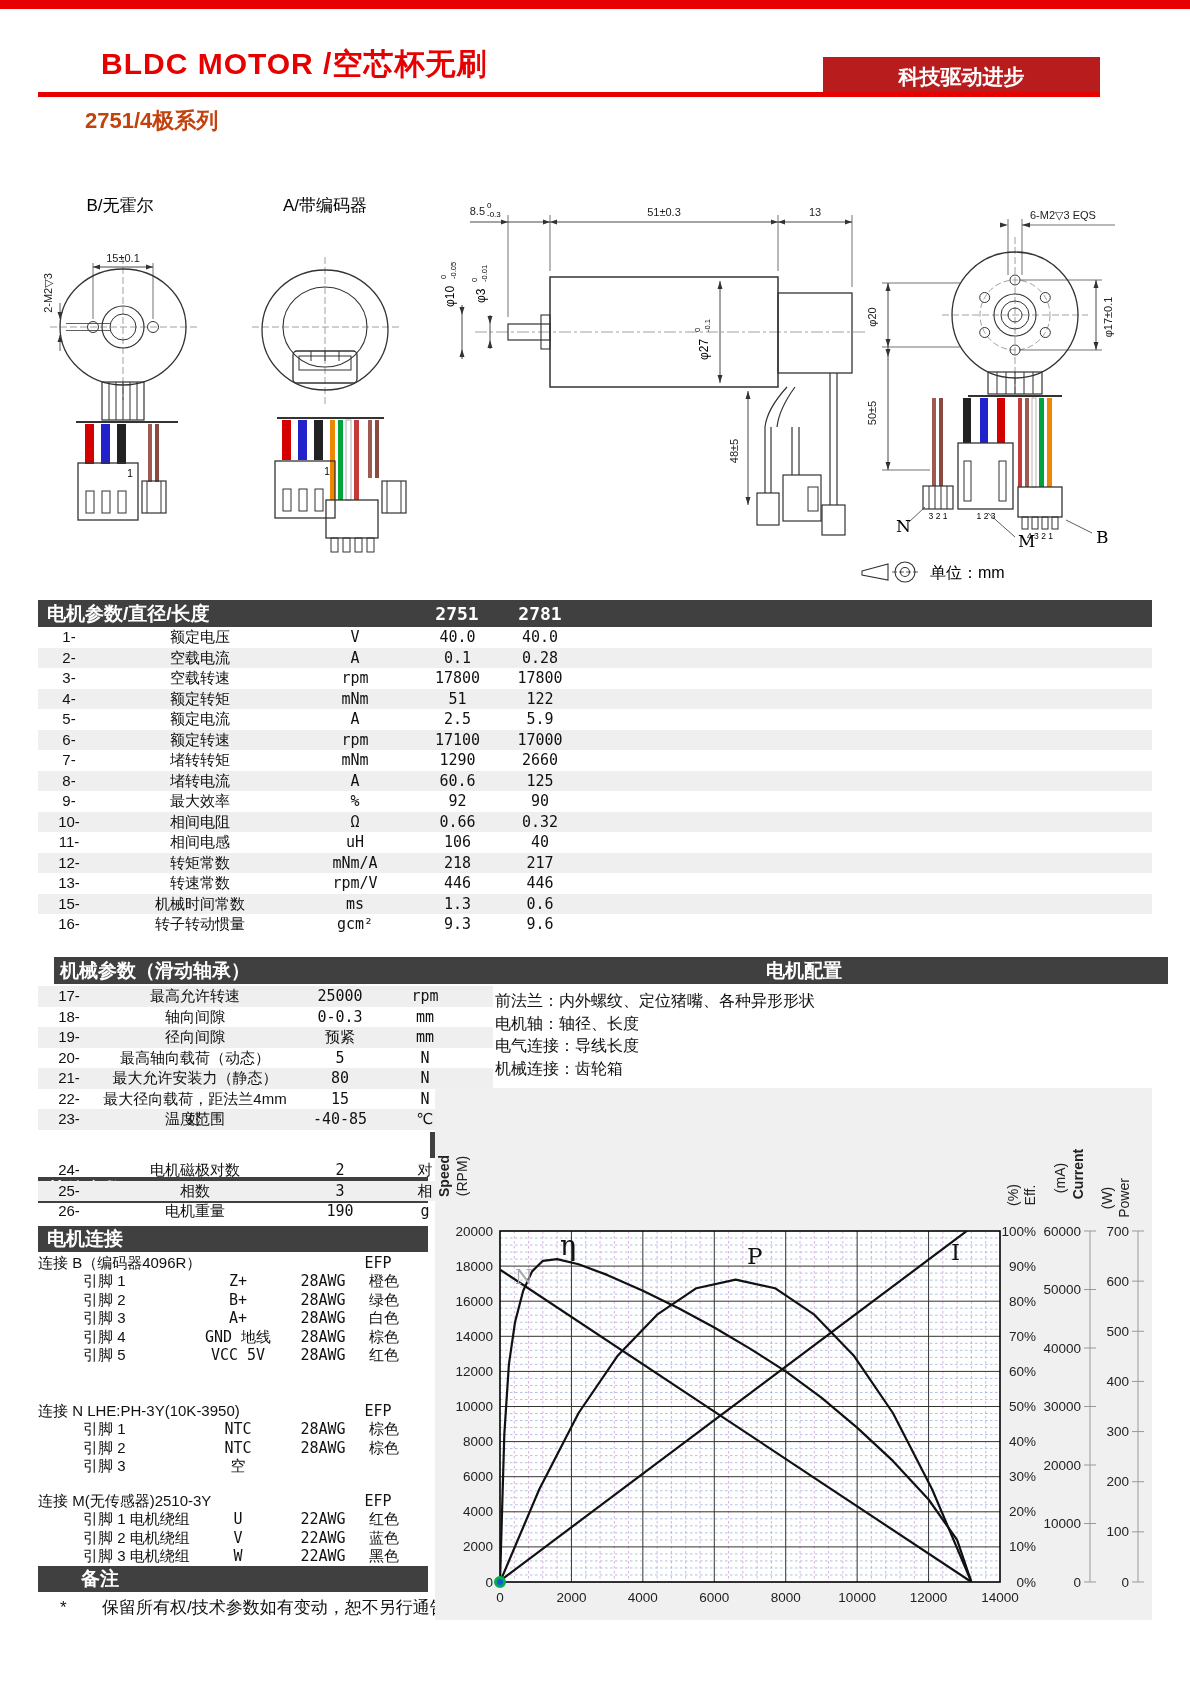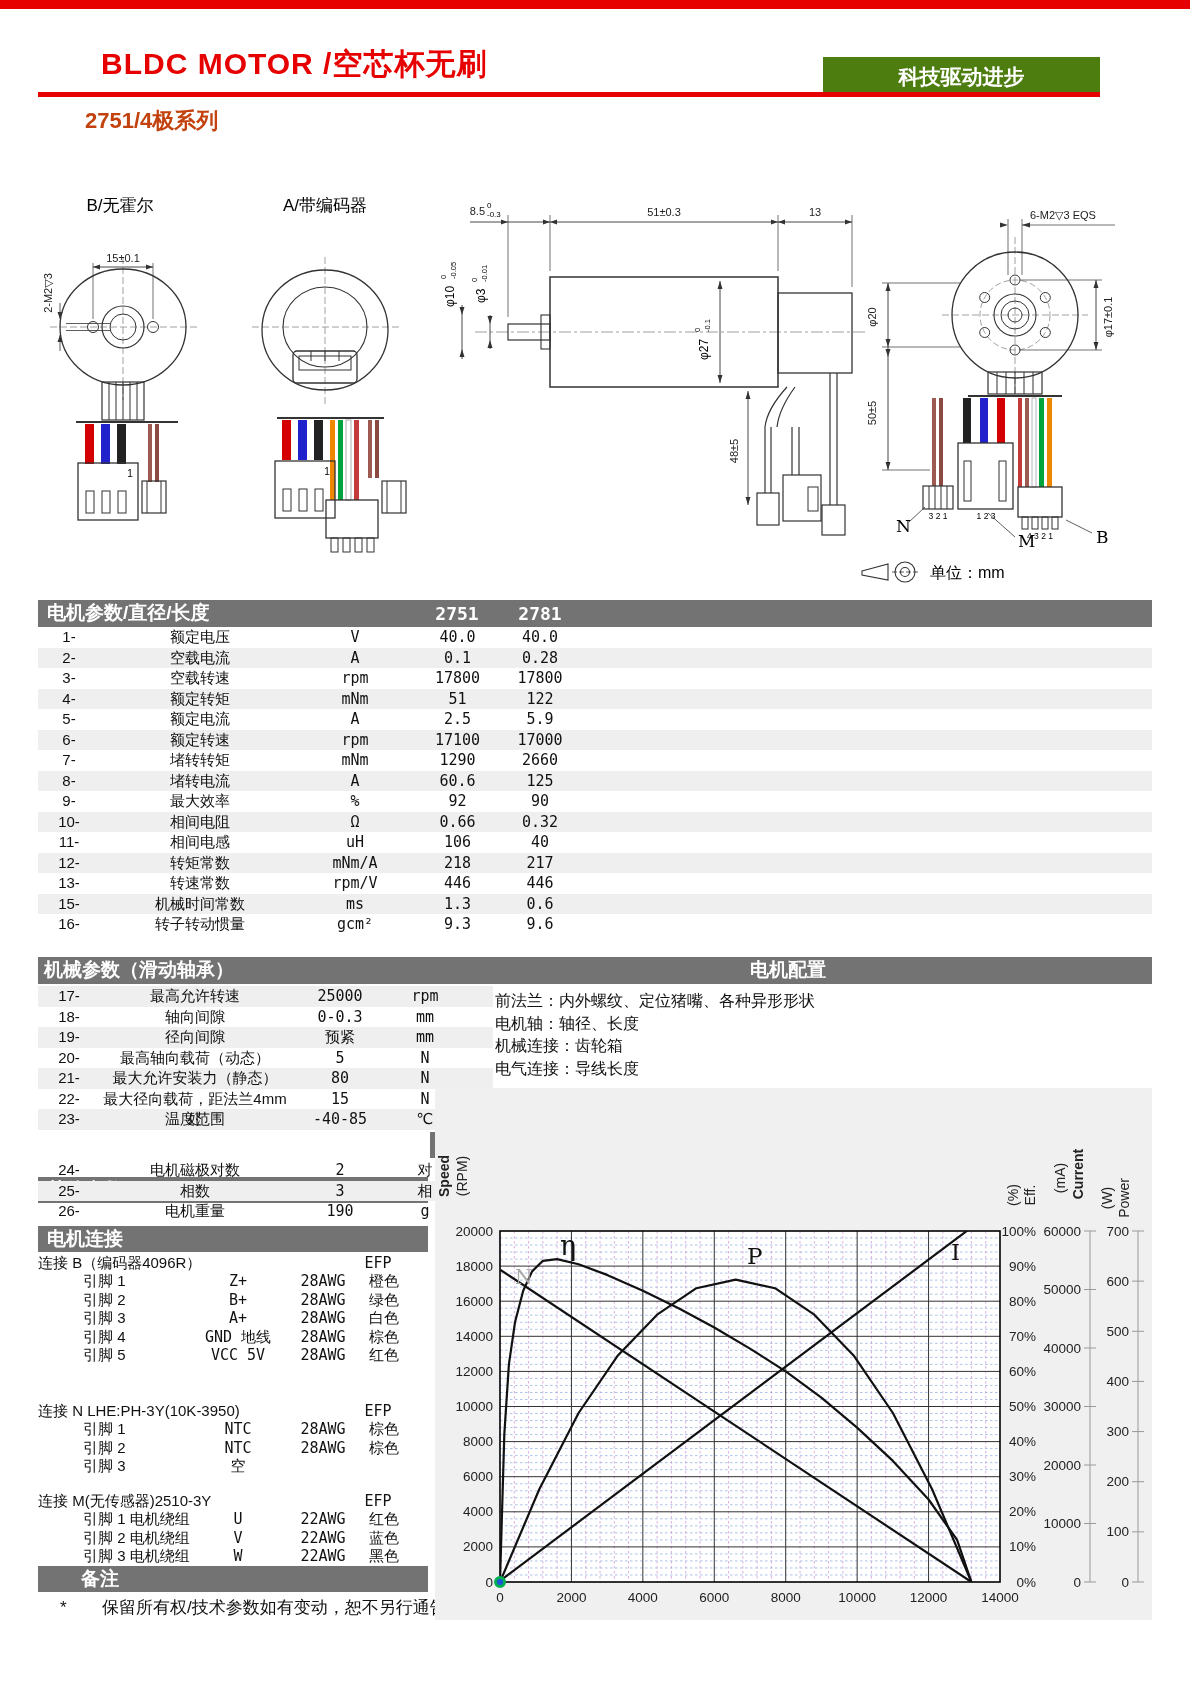--- a/index.html
+++ b/index.html
@@ -1,23 +1,23 @@
 <!DOCTYPE html>
 <html><head>
 <meta charset="utf-8">
 <style>
   html,body{margin:0;padding:0;background:#fff;}
   #page{position:relative;width:1190px;height:1684px;background:#fff;overflow:hidden;
         font-family:"Liberation Sans","DejaVu Sans",sans-serif;color:#111;}
   .abs{position:absolute;}
   .red{background:#e60000;}
-  .redbar{position:absolute;background:#737373;color:#fff;font-weight:bold;
-          font-size:19px;box-sizing:border-box;padding-left:9px;display:flex;align-items:flex-start;}
+  .redbar{position:absolute;background:#404040;color:#fff;font-weight:bold;
+          font-size:19px;box-sizing:border-box;padding-left:9px;display:flex;align-items:center;}
   #title{left:85px;top:44px;font-size:30px;font-weight:bold;color:#e60000;letter-spacing:1px;margin-left:16px;}
-  #badge{left:823px;top:57px;width:277px;height:39px;background:#4d7c0f;color:#fff;
+  #badge{left:823px;top:57px;width:277px;height:39px;background:#b91c1c;color:#fff;
          font-weight:bold;font-size:21px;display:flex;align-items:center;justify-content:center;}
   #rule{left:38px;top:92px;width:1062px;height:5px;background:#e60000;}
   #subtitle{left:85px;top:106px;font-size:22px;font-weight:bold;color:#c2410c;}
   
   .trow{display:grid;height:20.5px;line-height:20.5px;font-size:15px;}
   .motor-grid{grid-template-columns:62px 200px 110px 95px 70px;}
   .mech-grid{grid-template-columns:62px 190px 100px 70px;}
   .trow:nth-child(even){background:#efefef;}
   #mech-rows .trow:nth-child(odd){background:#efefef;}
   #mech-rows .trow:nth-child(even){background:transparent;}
@@ -390,21 +390,21 @@
       </div>
       <div class="trow motor-grid">
         <span class="c-no">16-</span>
         <span class="c-name">转子转动惯量</span>
         <span class="c-unit">gcm²</span>
         <span class="c-val">9.3</span>
         <span class="c-val">9.6</span>
       </div>
     </div>
 
-  <div class="redbar" style="left:38px;top:957px;width:1114px;height:27px;padding-left:6px;">
+  <div class="redbar" style="left:54px;top:957px;width:1114px;height:27px;padding-left:6px;">
     <span>机械参数（滑动轴承）</span>
     <span class="abs" style="left:400px;width:700px;text-align:center;">电机配置</span>
   </div>
   <div class="abs" id="mech-rows" style="left:38px;top:986px;width:455px;">
       <div class="trow mech-grid">
         <span class="c-no">17-</span>
         <span class="c-name">最高允许转速</span>
         <span class="c-val">25000</span>
         <span class="c-unit">rpm</span>
       </div>
@@ -441,22 +441,22 @@
       <div class="trow mech-grid">
         <span class="c-no">23-</span>
         <span class="c-name">温度范围</span>
         <span class="c-val">-40-85</span>
         <span class="c-unit">℃</span>
       </div>
     </div>
   <div class="abs" id="config">
       <div>前法兰：内外螺纹、定位猪嘴、各种异形形状</div>
       <div>电机轴：轴径、长度</div>
+      <div>电气连接：导线长度</div>
       <div>机械连接：齿轮箱</div>
-      <div>电气连接：导线长度</div>
     </div>
 
   <div class="redbar" style="left:38px;top:1177px;width:390px;height:26px;">
     <span>其他参数</span>
   </div>
   <div class="redbar" style="left:430px;top:1132px;width:722px;height:26px;justify-content:center;padding-left:0;">
     <span>电机性能曲线图（2751）</span>
   </div>
   <div class="abs" id="other-rows" style="left:38px;top:1160px;width:455px;">
       <div class="trow mech-grid">

